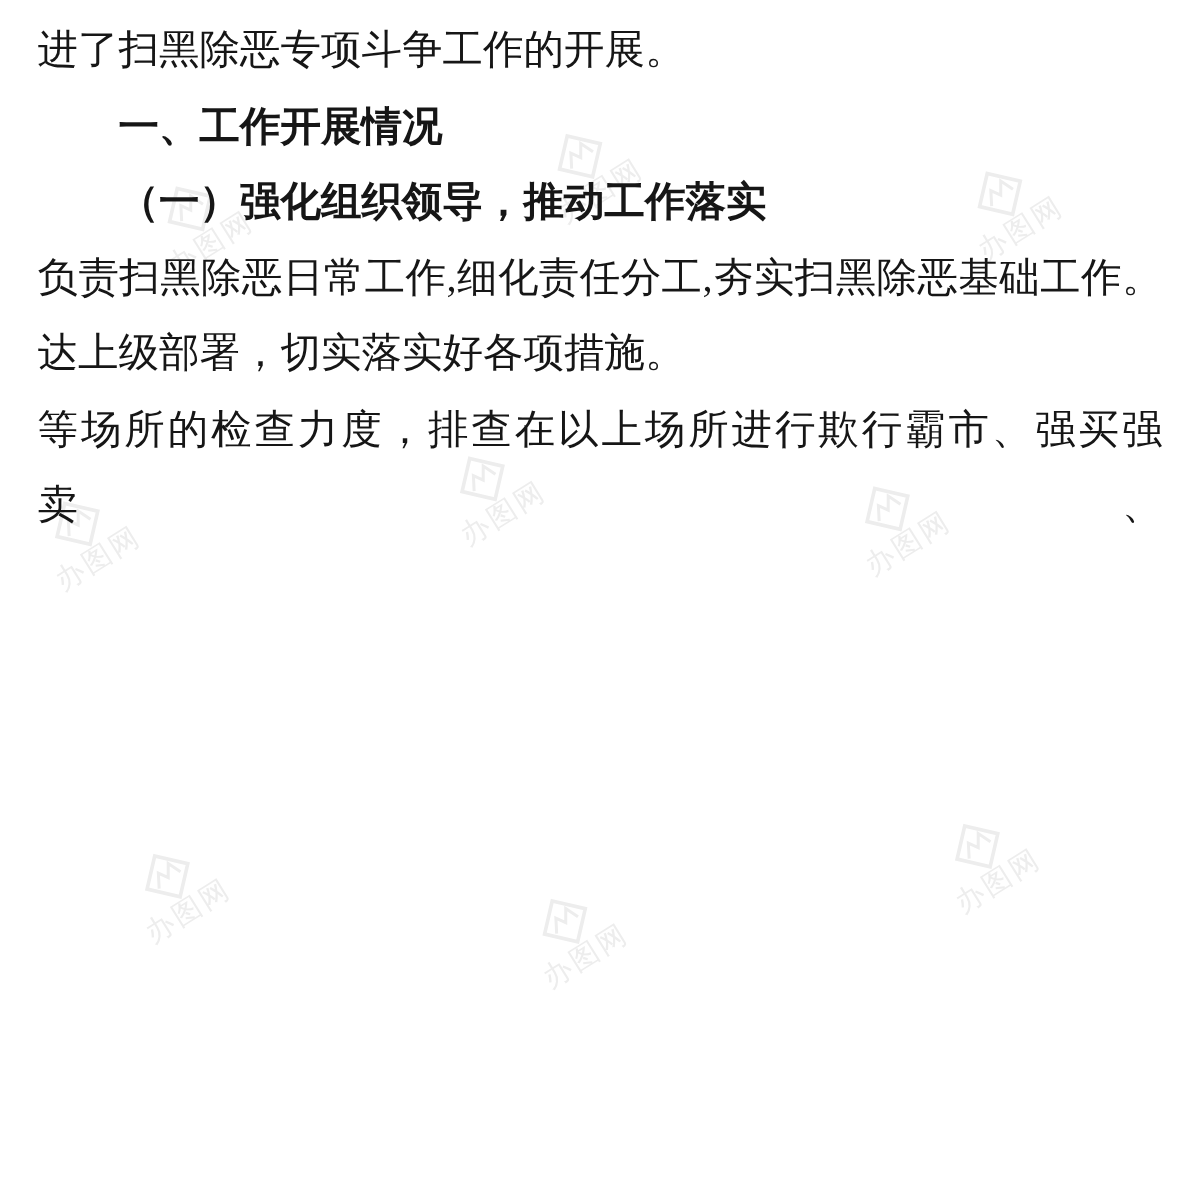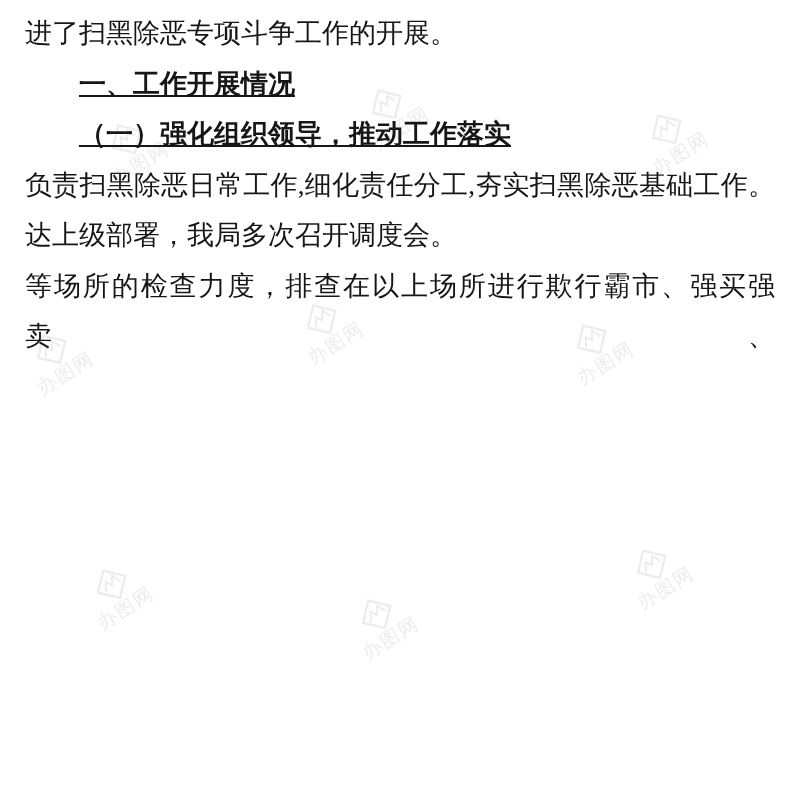--- a/index.html
+++ b/index.html
@@ -49,21 +49,21 @@
     white-space: nowrap;
     letter-spacing: 0;
   }
   .jf {
     white-space: normal;
     text-align: justify;
     text-align-last: justify;
     text-justify: inter-character;
   }
   .ind { text-indent: 2em; }
-  .b   { font-weight: bold; text-decoration: underline; }
+  .b   { font-weight: bold; }
 </style>
 </head>
 <body>
 
 <div class="page">
 
   <div class="wm-layer">
     <div class="wm" style="left:100px; top:120px;">
       <svg width="36" height="36" viewBox="0 0 36 36">
           <path d="M18 2 L34 18 L18 34 L2 18 Z" fill="none" stroke="#ededed" stroke-width="2.4"></path>
@@ -127,18 +127,18 @@
         </svg>
       <span class="wm-text">办图网</span>
     </div>
   </div>
 
   <div class="content">
     <div class="ln">进了扫黑除恶专项斗争工作的开展。</div>
     <div class="ln ind b">一、工作开展情况</div>
     <div class="ln ind b">（一）强化组织领导，推动工作落实</div>
     <div class="ln jf">负责扫黑除恶日常工作,细化责任分工,夯实扫黑除恶基础工作。</div>
-    <div class="ln">达上级部署，我局多次召开调度会。</div>
+    <div class="ln">达上级部署，切实落实好各项措施。</div>
     <div class="ln jf">等场所的检查力度，排查在以上场所进行欺行霸市、强买强卖、</div>
 
   </div>
 
 </div>
 
 </body></html>

